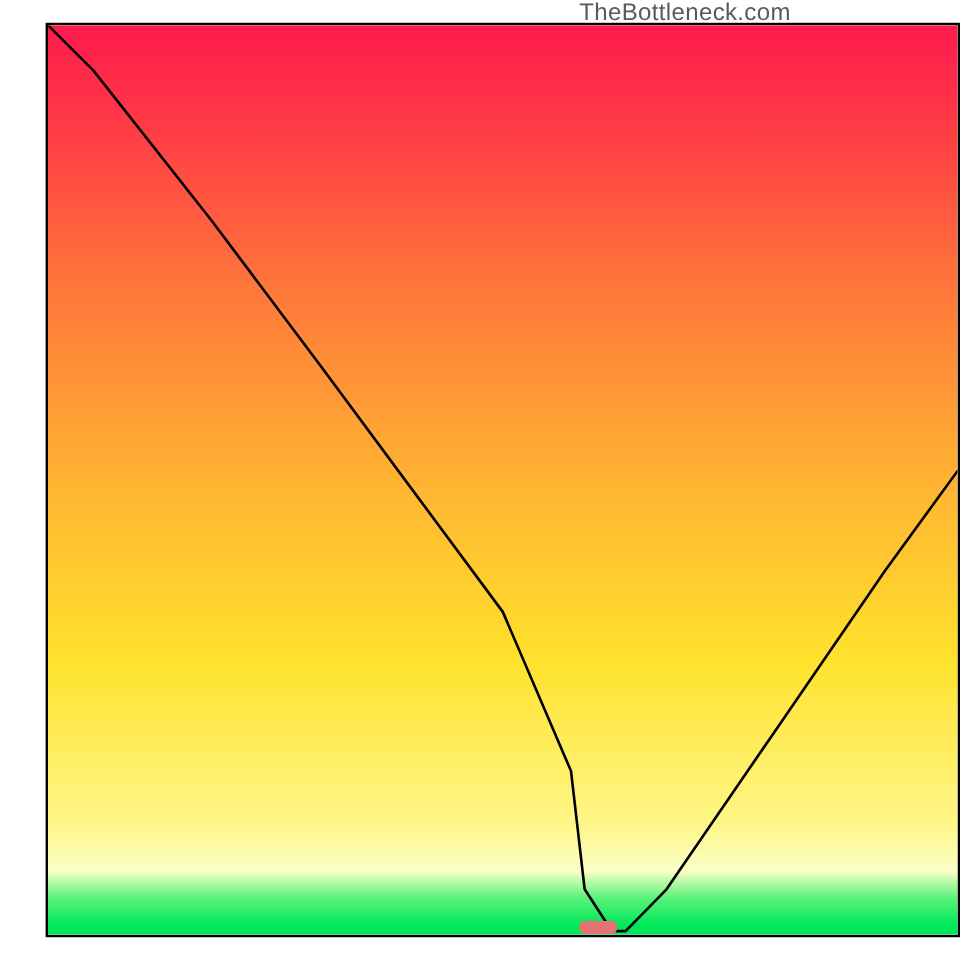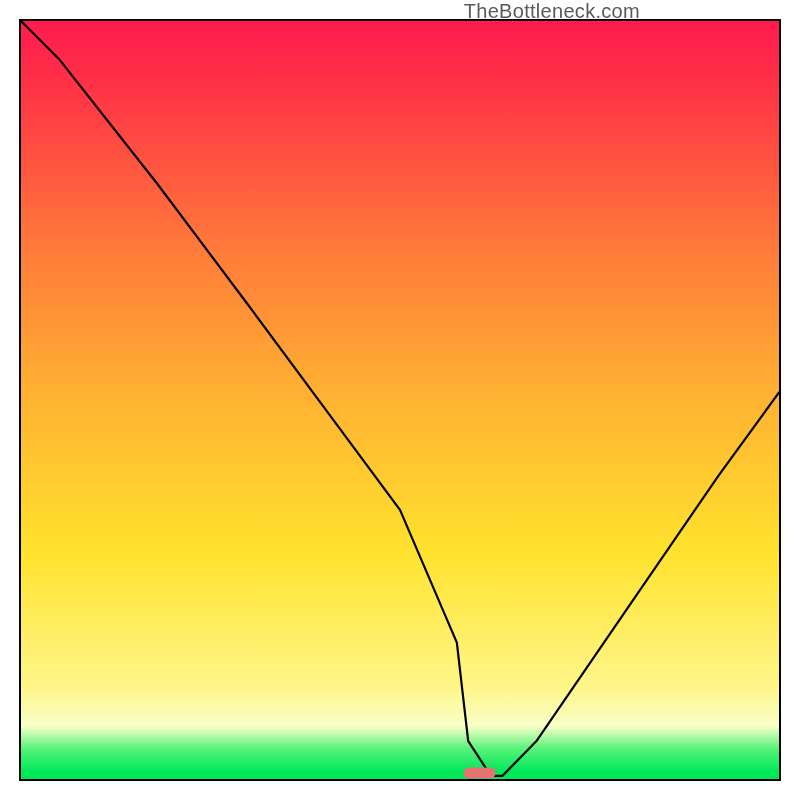--- a/index.html
+++ b/index.html
@@ -8,20 +8,21 @@
     width: 800px;
     height: 800px;
     overflow: hidden;
     background: #ffffff;
     font-family: Arial, Helvetica, sans-serif;
   }
   .chart-container {
     position: relative;
     width: 662px;
     height: 800px;
+    margin-left: 19px;
   }
   .plot-area {
     position: absolute;
     left: 19px;
     top: 19px;
     width: 762px;
     height: 762px;
     box-sizing: border-box;
     border: 2px solid #000;
     overflow: hidden;

